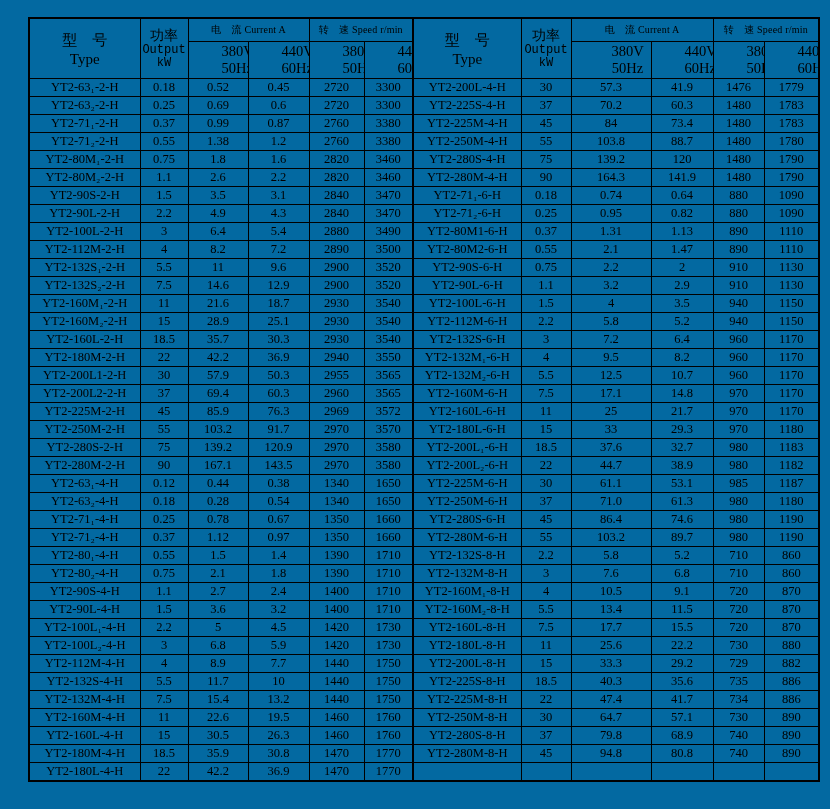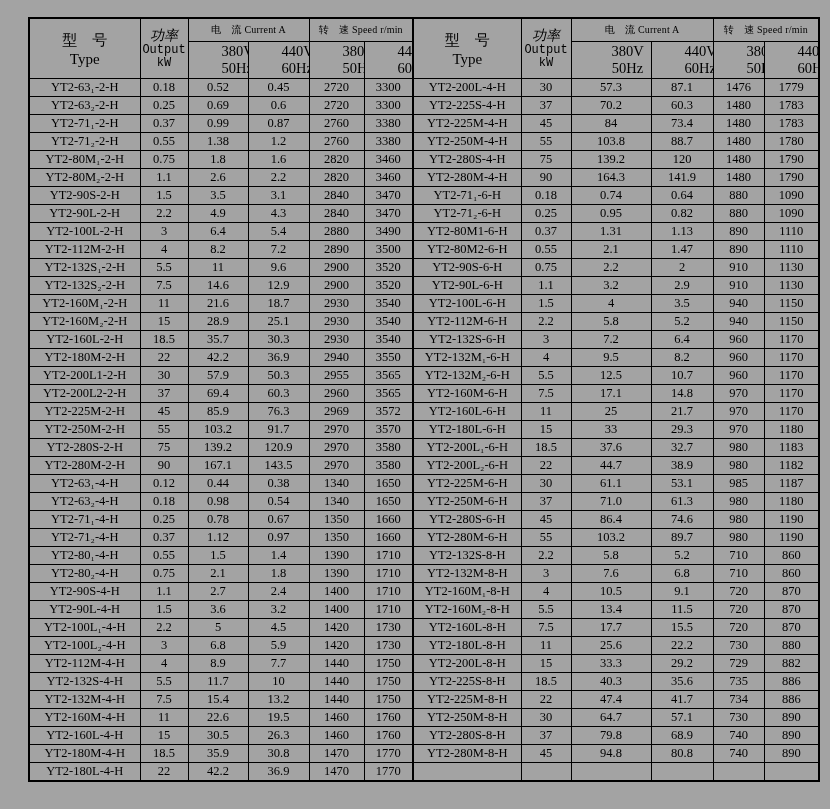--- a/index.html
+++ b/index.html
@@ -4,21 +4,21 @@
 <style>
   html, body {
     margin: 0;
     padding: 0;
     background: #ffffff;
   }
   .sheet {
     position: relative;
     width: 830px;
     height: 809px;
-    background: #a3a3a3;
+    background: #0369a1;
     font-family: "Liberation Serif", "DejaVu Serif", serif;
     color: #000000;
     overflow: hidden;
   }
   table.spec {
     position: absolute;
     left: 28px;
     top: 17px;
     width: 790px;
     border-collapse: collapse;
@@ -43,21 +43,21 @@
   }
   tr.h1 { height: 23px; }
   tr.h2 { height: 37px; }
   tbody tr { height: 18px; }
 
   td { font-size: 12.5px; line-height: 17px; }
 
   .th-group { font-size: 10px; letter-spacing: 0.2px; }
   .th-type .zh { display: block; font-size: 15px; line-height: 19px; padding-top: 2px; }
   .th-type .en { display: block; font-size: 15px; line-height: 18px; }
-  .th-power .zh { display: block; font-size: 14px; line-height: 17px; padding-top: 1px; font-style: italic; }
+  .th-power .zh { display: block; font-size: 14px; line-height: 17px; padding-top: 1px; }
   .th-power .en { display: block; font-size: 12px; line-height: 13.5px; font-family: "Liberation Mono", "DejaVu Sans Mono", monospace; }
   .th-sub span { display: block; font-size: 14.5px; line-height: 17px; margin-left: 33px; }
 </style>
 </head>
 <body>
 
 <div class="sheet">
   <table class="spec">
     <colgroup>
       <col style="width:111px">
@@ -137,21 +137,21 @@
         <tr>
           <td>YT2-63₁-2-H</td>
           <td>0.18</td>
           <td>0.52</td>
           <td>0.45</td>
           <td>2720</td>
           <td>3300</td>
           <td>YT2-200L-4-H</td>
           <td>30</td>
           <td>57.3</td>
-          <td>87.1</td>
+          <td>41.9</td>
           <td>1476</td>
           <td>1779</td>
         </tr>
         <tr>
           <td>YT2-63₂-2-H</td>
           <td>0.25</td>
           <td>0.69</td>
           <td>0.6</td>
           <td>2720</td>
           <td>3300</td>
@@ -452,21 +452,21 @@
           <td>YT2-225M-6-H</td>
           <td>30</td>
           <td>61.1</td>
           <td>53.1</td>
           <td>985</td>
           <td>1187</td>
         </tr>
         <tr>
           <td>YT2-63₂-4-H</td>
           <td>0.18</td>
-          <td>0.98</td>
+          <td>0.28</td>
           <td>0.54</td>
           <td>1340</td>
           <td>1650</td>
           <td>YT2-250M-6-H</td>
           <td>37</td>
           <td>71.0</td>
           <td>61.3</td>
           <td>980</td>
           <td>1180</td>
         </tr>

